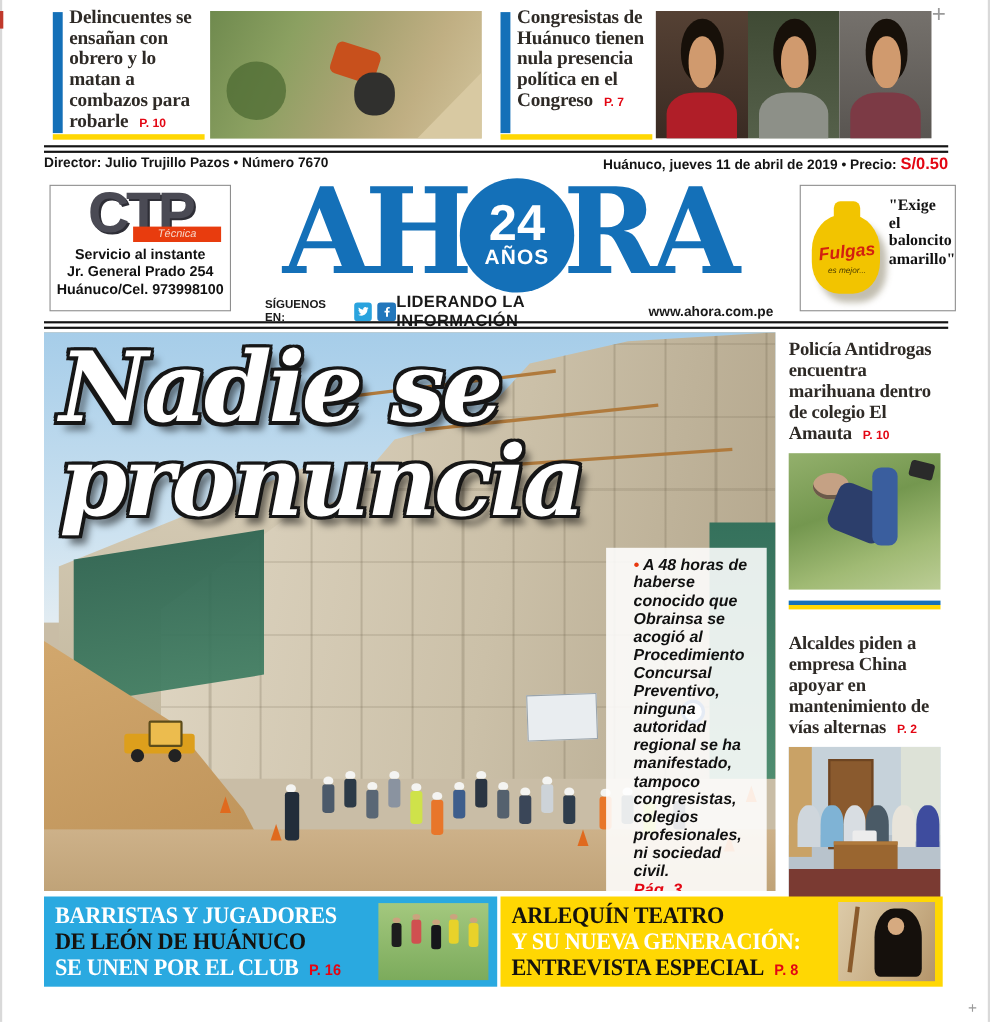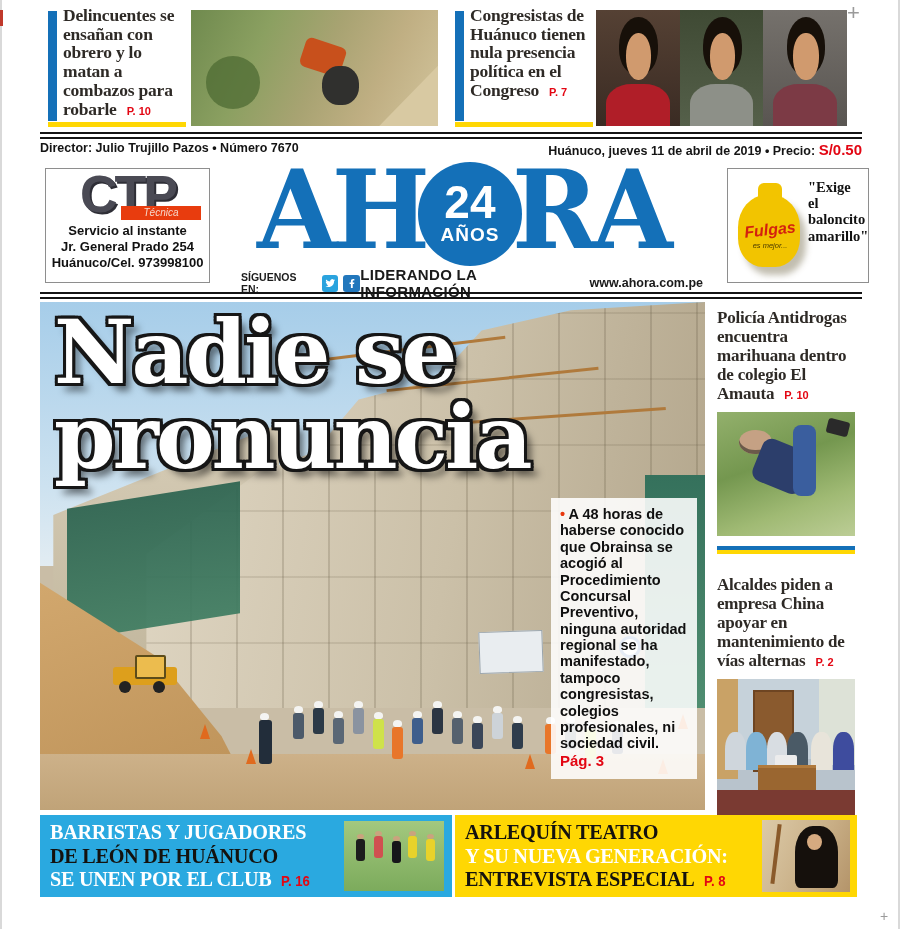--- a/index.html
+++ b/index.html
@@ -74,21 +74,21 @@
   .cyl{position:absolute;left:10px;top:26px;width:62px;height:72px;background:#f2c400;
         border-radius:45% 45% 40% 40%;box-shadow:6px 8px 6px rgba(120,110,80,.45);}
   .cyl-neck{position:absolute;left:30px;top:14px;width:24px;height:16px;background:#f2c400;border-radius:6px 6px 0 0;}
   .cyl-brand{position:absolute;left:6px;top:26px;width:52px;color:#d3200f;font-weight:bold;font-style:italic;
         font-size:16px;transform:rotate(-6deg);text-align:center;}
   .cyl-sub{position:absolute;left:10px;top:46px;width:44px;color:#4a3a00;font-style:italic;font-size:7.5px;text-align:center;}
   .fulgas-quote{position:absolute;left:80px;top:10px;width:56px;font-family:"Liberation Serif",serif;
         font-weight:bold;font-size:14.5px;line-height:1.12;color:#111;}
 
   
-  .mainphoto{position:absolute;left:40px;top:302px;width:665px;height:508px;overflow:hidden;background:#c9bda6;}
+  .mainphoto{position:absolute;left:40px;top:302px;width:665px;height:508px;overflow:hidden;background:#c9bda6;font-style:italic;}
   .sky{position:absolute;left:0;top:0;width:100%;height:52%;background:linear-gradient(#a6cde9,#cde2f0 70%,#e2ecf2);}
   .bldg-main{position:absolute;left:16%;top:0;width:84%;height:80%;
         background:linear-gradient(100deg,#e0d7c4,#cbc0a8 55%,#b2a58b);
         clip-path:polygon(0 62%,10% 52%,20% 42%,30% 37%,38% 24%,52% 19%,60% 7%,76% 2%,100% 0,100% 100%,0 100%);}
   .bldg-seams{position:absolute;left:16%;top:0;width:84%;height:80%;
         background:repeating-linear-gradient(90deg,transparent 0 44px,rgba(95,84,62,.22) 44px 46px),
                    repeating-linear-gradient(0deg,transparent 0 64px,rgba(95,84,62,.14) 64px 66px);
         clip-path:polygon(0 62%,10% 52%,20% 42%,30% 37%,38% 24%,52% 19%,60% 7%,76% 2%,100% 0,100% 100%,0 100%);}
   .bldg-left{position:absolute;left:2%;top:24%;width:34%;height:56%;background:linear-gradient(#d6ccb6,#bfb49a);
         clip-path:polygon(0 32%,100% 0,100% 100%,0 100%);}
@@ -106,21 +106,21 @@
   .sign{position:absolute;left:66%;bottom:27%;width:62px;height:40px;background:#e9edf0;border:1px solid #9aa4ab;transform:rotate(-2deg);}
   .signdot{position:absolute;left:87%;bottom:30%;width:16px;height:16px;border-radius:50%;background:#fff;border:3px solid #2a5ea8;}
   .cone{position:absolute;width:0;height:0;border-left:5px solid transparent;border-right:5px solid transparent;border-bottom:15px solid #e06a1e;}
   .fig{position:absolute;width:11px;height:26px;border-radius:3px;background:#3a4658;}
   .fig::before{content:"";position:absolute;top:-7px;left:1px;width:9px;height:7px;border-radius:50% 50% 40% 40%;background:#f4f4f2;}
   .headline{position:absolute;left:14px;top:8px;font-family:"DejaVu Serif",serif;font-weight:bold;
         font-size:88px;line-height:0.97;letter-spacing:-3px;color:#ffffff;
         text-shadow:-3px -3px 0 #161616,3px -3px 0 #161616,-3px 3px 0 #161616,3px 3px 0 #161616,
         -3px 0 0 #161616,3px 0 0 #161616,0 -3px 0 #161616,0 3px 0 #161616,7px 8px 7px rgba(0,0,0,.5);}
   .infobox{position:absolute;right:8px;top:196px;width:146px;background:rgba(255,255,255,.88);
-        padding:8px 8px 9px 9px;box-sizing:border-box;font-weight:bold;font-size:14.5px;line-height:1.13;color:#101010;}
+        padding:8px 8px 9px 25px;box-sizing:border-box;font-weight:bold;font-size:14.5px;line-height:1.13;color:#101010;}
   .infobox .bullet{color:#e8380e;}
   .infobox .pag{color:#e30613;display:block;margin-top:1px;font-size:15px;}
 
   
   .sidebar{position:absolute;left:717px;top:308px;width:143px;}
   .stitle{font-family:"Liberation Serif",serif;font-weight:bold;font-size:17px;line-height:1.12;
         color:#2e2a26;letter-spacing:-0.2px;}
   .sphoto{position:relative;width:138px;overflow:hidden;margin-top:9px;}
   .photo-drug{height:124px;background:linear-gradient(160deg,#93b06c,#74974f 40%,#a0ba74 72%,#bccd96);}
   .d-head{position:absolute;left:16%;top:14%;width:24%;height:20%;border-radius:50%;background:#c5a184;box-shadow:inset 0 -4px 0 #6b5a4a;}

